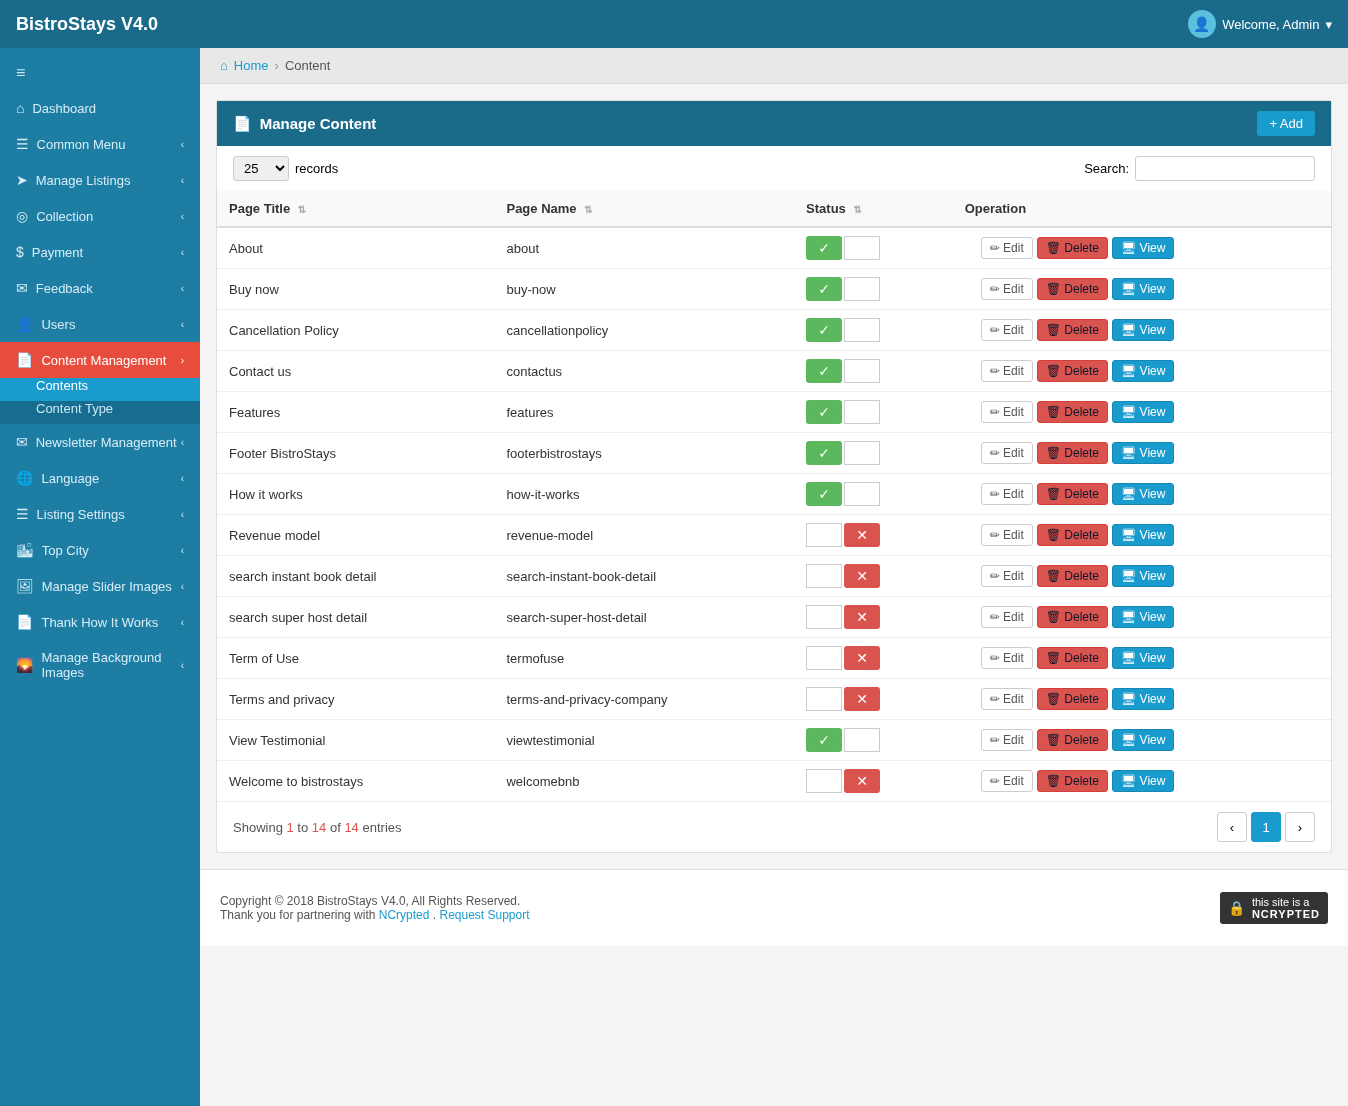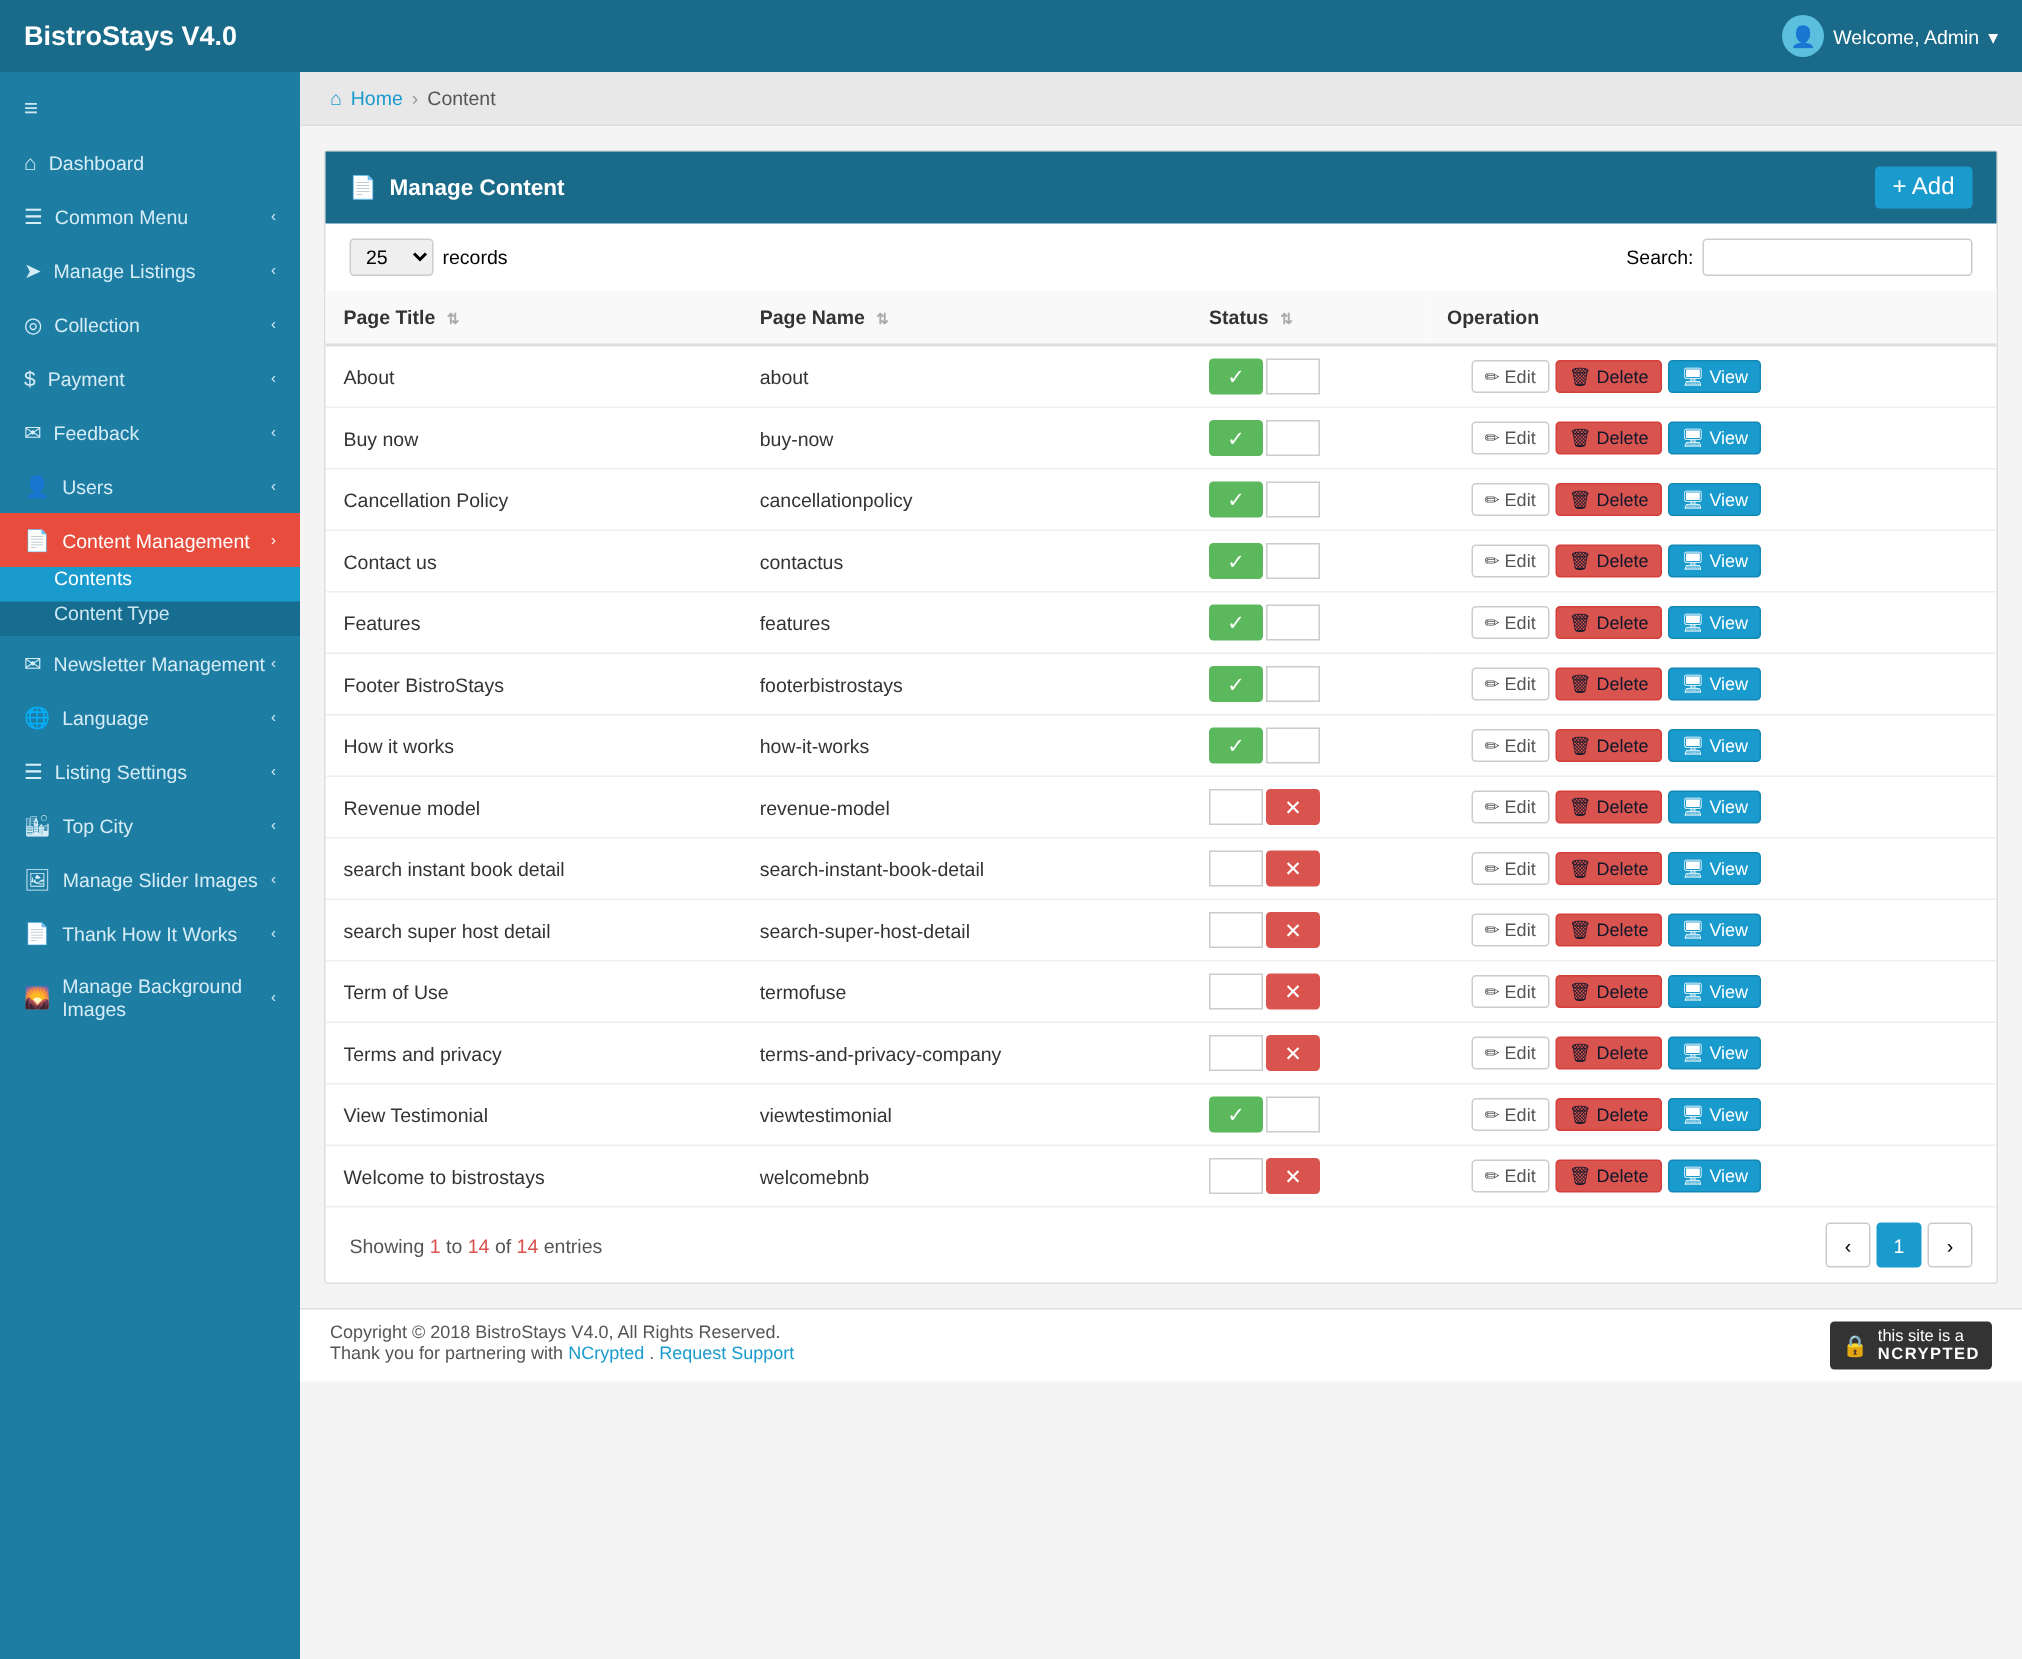--- a/index.html
+++ b/index.html
@@ -92,21 +92,21 @@
       font-weight: bold;
     }
     .card-header .title { display: flex; align-items: center; gap: 8px; }
     .btn-add {
       background: #1a9bce;
       color: #fff;
       border: none;
       padding: 5px 12px;
       border-radius: 3px;
       cursor: pointer;
-      font-size: 16px;
+      font-size: 13px;
     }
 
     
     .table-controls {
       padding: 10px 16px;
       display: flex;
       justify-content: space-between;
     }
     .records-select { display: flex; align-items: center; gap: 6px; }
     .records-select select {
@@ -215,23 +215,24 @@
       border-radius: 3px;
       display: flex; align-items: center; justify-content: center;
       font-size: 13px;
     }
     .page-btn.active { background: #1a9bce; color: #fff; border-color: #1a9bce; }
 
     
     .page-footer {
       background: #fff;
       border-top: 1px solid #ddd;
-      padding: 8px 20px;
+      padding: 22px 20px;
       display: flex;
       justify-content: space-between;
+      align-items: center;
       font-size: 12px;
       color: #555;
     }
     .page-footer a { color: #1a9bce; text-decoration: none; }
     .ncrypted-badge {
       display: flex; align-items: center; gap: 6px;
       background: #333; color: #fff;
       padding: 4px 8px; border-radius: 3px; font-size: 11px;
     }
     .ncrypted-badge .lock-icon { font-size: 14px; }

